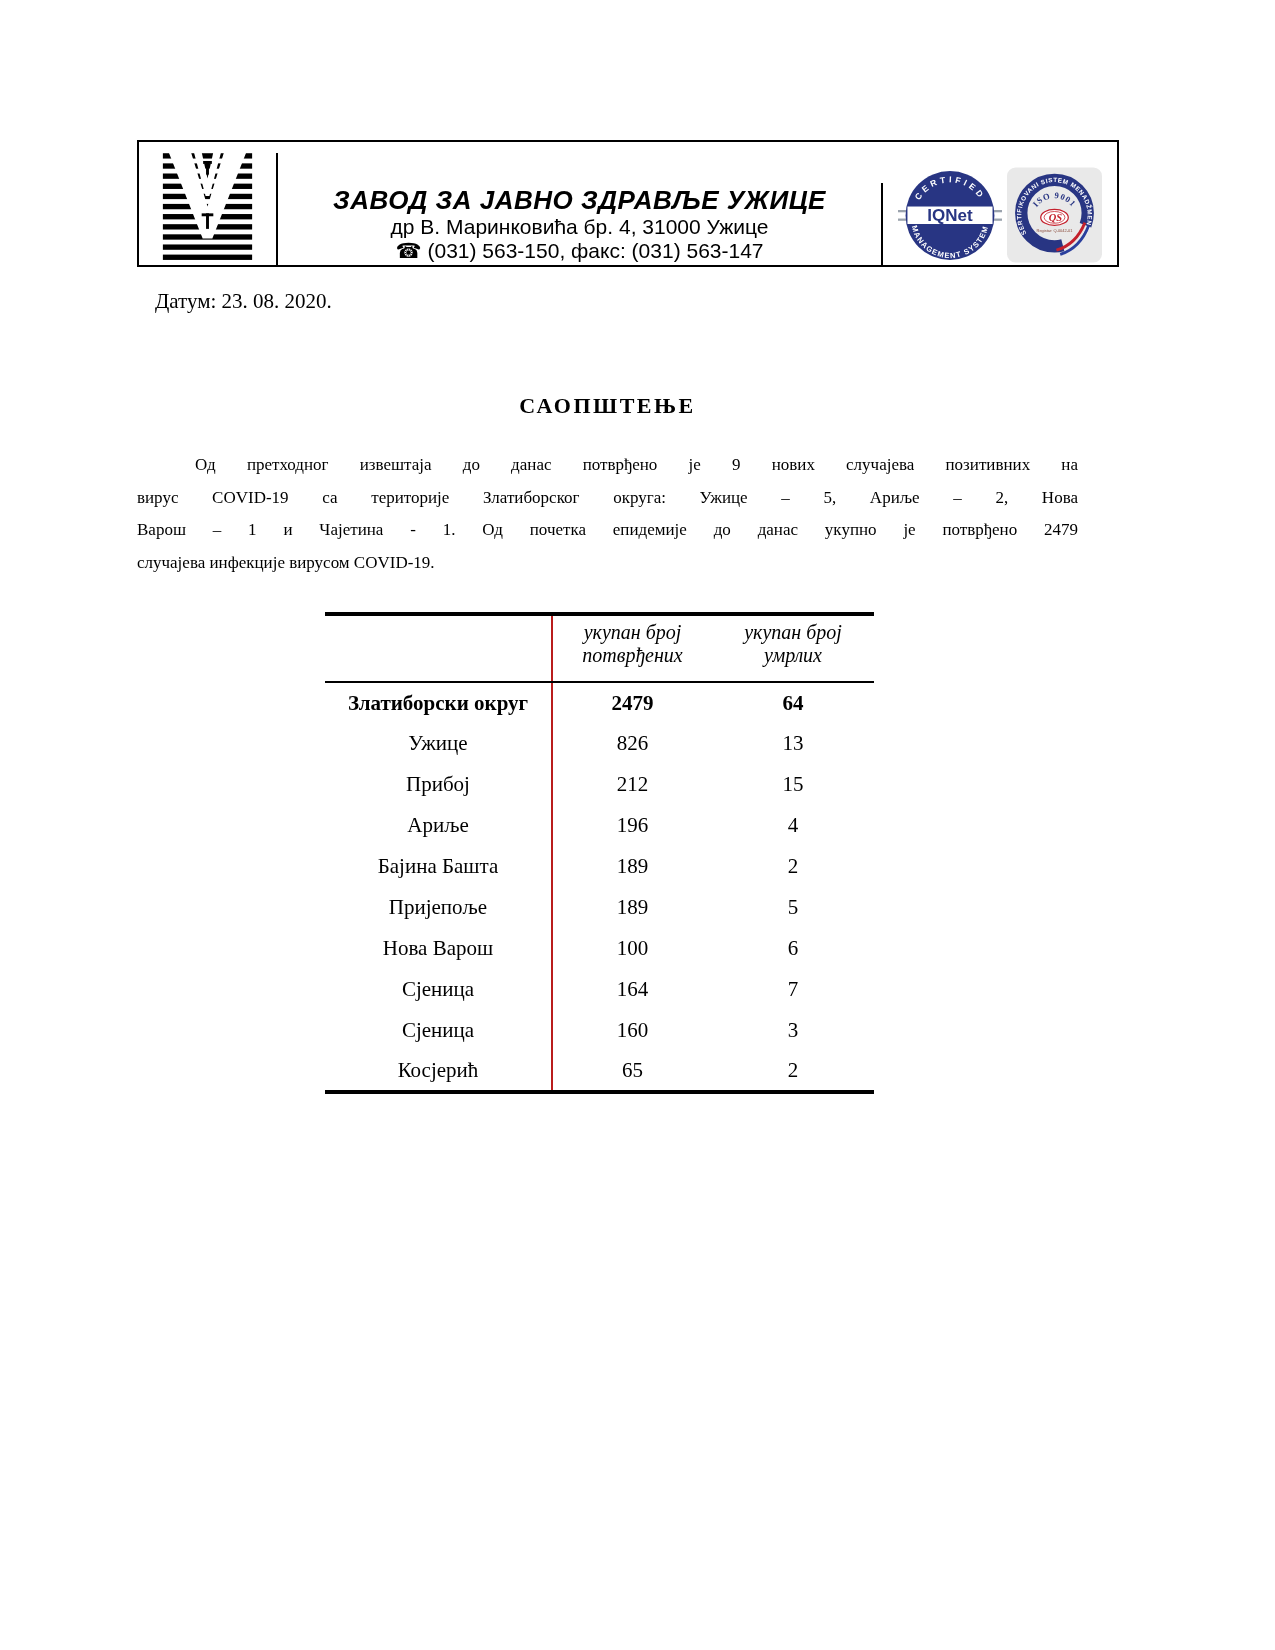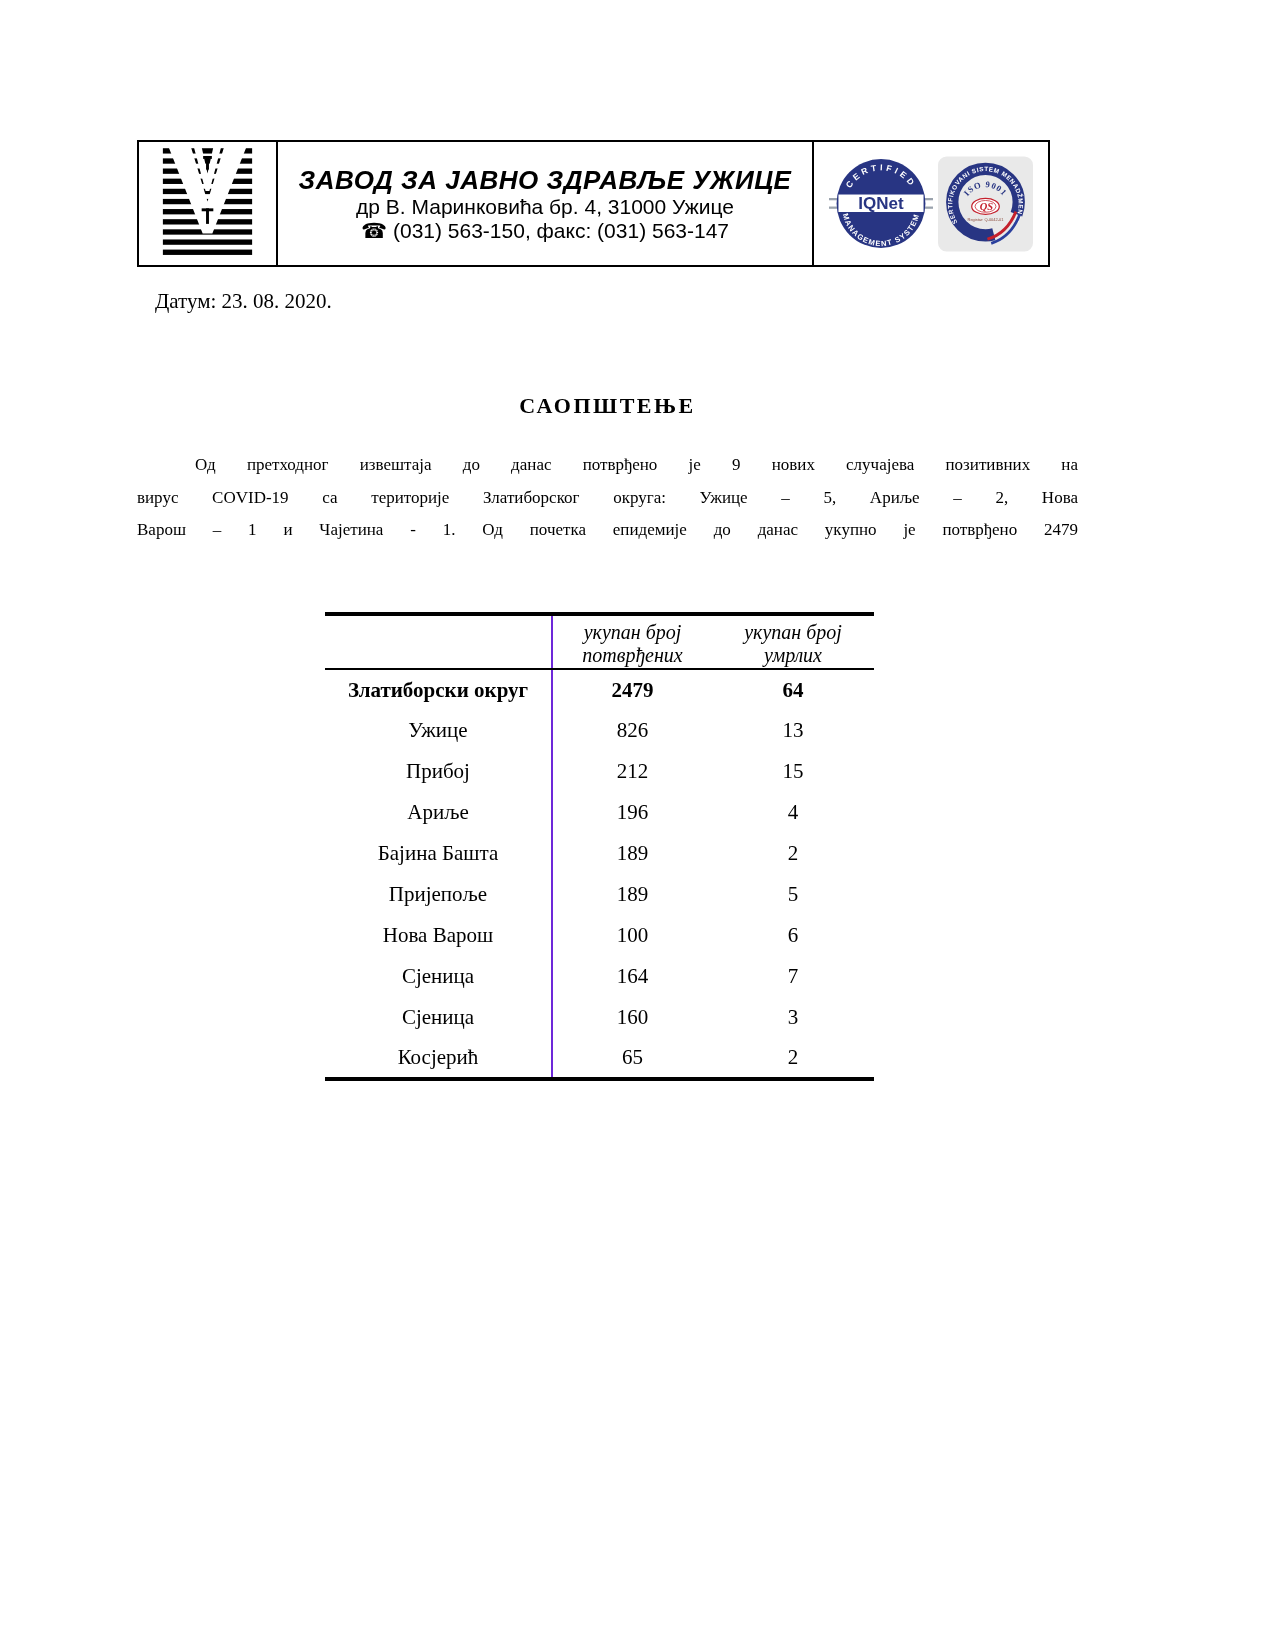--- a/index.html
+++ b/index.html
@@ -11,23 +11,24 @@
     background: #ffffff;
     font-family: "Liberation Serif", serif;
     color: #000;
     overflow: hidden;
   }
 
   
   .header-box {
     position: absolute;
     left: 137px; top: 140px;
-    width: 913px; height: 127px;
+    width: 982px; height: 127px;
     border: 2px solid #000;
     display: flex;
+    align-items: flex-end;
   }
   .logo-cell {
     width: 139px;
     border-right: 2px solid #000;
     display: flex; align-items: center; justify-content: center;
   }
   .center-cell {
     flex: 1;
     border-right: 2px solid #000;
     display: flex; flex-direction: column; justify-content: center;
@@ -64,24 +65,24 @@
     border-collapse: collapse;
     border-top: 4px solid #000;
     border-bottom: 4px solid #000;
     table-layout: fixed;
   }
   .covid-table col.c1 { width: 227px; }
   .covid-table col.c2 { width: 160px; }
   .covid-table col.c3 { width: 162px; }
   .covid-table thead td {
     font-style: italic; font-size: 20px; line-height: 23px;
-    text-align: center; padding: 5px 14px 1px;
+    text-align: center; padding: 5px 14px 14px;
     border-bottom: 2px solid #000;
   }
-  .covid-table td:first-child { border-right: 2px solid #6d28d9; }
+  .covid-table td:first-child { border-right: 2px solid #b91c1c; }
   .covid-table tbody td {
     height: 41px; font-size: 21px; text-align: center; vertical-align: middle;
     padding: 0 4px;
   }
   .covid-table tbody tr.total-row td { font-weight: bold; }
 </style>
 </head>
 <body>
 
 <div class="page">
@@ -165,20 +166,21 @@
   </div>
 
   <div class="date-line">Датум: 23. 08. 2020.</div>
 
   <div class="doc-title">САОПШТЕЊЕ</div>
 
   <div class="para">
     <div class="para-line first">Од претходног извештаја до данас потврђено је 9 нових случајева позитивних на</div>
     <div class="para-line">вирус COVID-19 са територије Златиборског округа: Ужице – 5, Ариље – 2, Нова</div>
     <div class="para-line">Варош – 1 и Чајетина - 1. Од почетка епидемије до данас укупно је потврђено 2479</div>
+    <div class="para-line last">случајева инфекције вирусом COVID-19.</div>
   </div>
 
   <table class="covid-table">
     <colgroup>
         <col class="c1">
         <col class="c2">
         <col class="c3">
       </colgroup>
     <thead>
       <tr>

